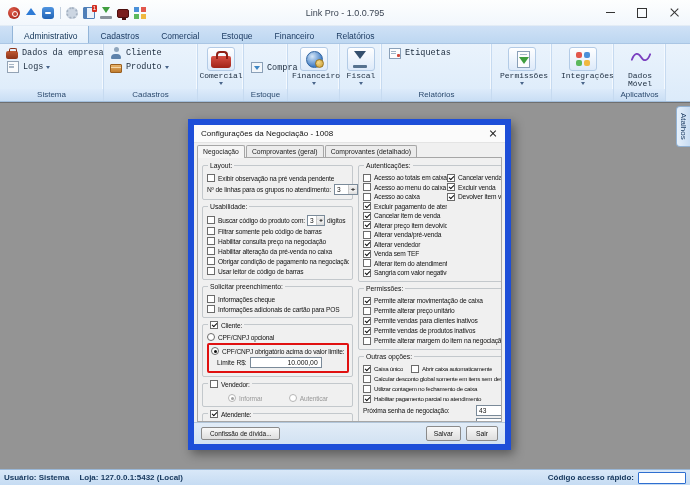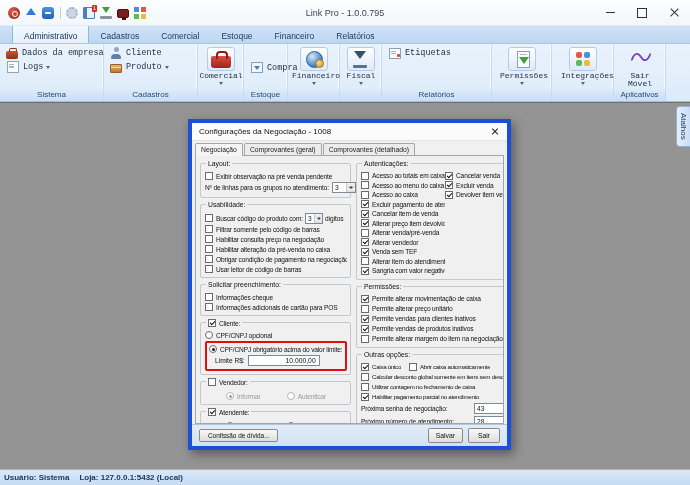--- a/index.html
+++ b/index.html
@@ -84,21 +84,21 @@
   .import-icon::before { content:""; position:absolute; left:2px; top:2px; width:7px; height:6px; background:repeating-linear-gradient(#a8b8c8 0 1px, transparent 1px 3px); }
   .import-icon::after { content:""; position:absolute; left:1px; bottom:-2px; border:5px solid transparent; border-top:7px solid #3f9e3f; }
   .integrations-icon::before { content:""; position:absolute; left:3px; top:2px; width:6px; height:6px; border-radius:2px; background:#e2574c; box-shadow:8px 0 0 #4a90d9, 0 8px 0 #5bb85d, 8px 8px 0 #f0b840; }
   .link-movel-icon svg { display:block; }
 
   
   .workspace { flex:1; background:#949494; position:relative; border-top:1px solid #6f6f6f; }
   .atalhos-tab { position:absolute; right:0; top:3px; width:14px; padding:6px 2px; background:linear-gradient(90deg,#e6f0fb,#c9ddf3); border:1px solid #92b2d4; border-right:none; border-radius:4px 0 0 4px; writing-mode:vertical-rl; font-size:8px; color:#1d3c63; text-align:center; }
 
   
-  .dialog { position:absolute; left:188px; top:16px; width:323px; height:331px; background:#f0f0f0; border:4px solid #1d4ed8; box-shadow:3px 4px 10px rgba(0,0,0,.4); display:flex; flex-direction:column; font-size:7px; }
+  .dialog { position:absolute; left:188px; top:16px; width:323px; height:331px; background:#f0f0f0; border:6px solid #1d4ed8; box-shadow:3px 4px 10px rgba(0,0,0,.4); display:flex; flex-direction:column; font-size:7px; }
   .dlg-titlebar { height:18px; background:#fbfbfb; display:flex; align-items:center; padding-left:7px; border-bottom:1px solid #e4e4e4; }
   .dlg-title { font-size:8px; color:#111; }
   .dlg-close { margin-left:auto; width:24px; height:100%; display:flex; align-items:center; justify-content:center; position:relative; }
   .dlg-close::before, .dlg-close::after { content:""; position:absolute; width:8px; height:1.2px; background:#222; }
   .dlg-close::before { transform:rotate(45deg); } .dlg-close::after { transform:rotate(-45deg); }
   .dtabs { display:flex; padding:2px 3px 0 3px; position:relative; z-index:2; }
   .dtab { font-size:6.8px; color:#222; padding:2px 5px; background:#ececec; border:1px solid #a6a6a6; border-bottom:none; border-radius:2px 2px 0 0; margin-right:1px; }
   .dtab.active { background:#f5f5f5; padding-bottom:3px; margin-bottom:-1px; }
   .dpage { flex:1; margin:0 3px; border:1px solid #a6a6a6; background:#f0f0f0; display:flex; gap:5px; padding:7px 3px 2px 4px; overflow:hidden; }
   .dcol-left { width:151px; min-width:151px; }
@@ -301,21 +301,21 @@
       <div class="rgroup" style="width: 52px;">
         <div class="rgroup-content bigc">
           <div class="rbig">
             <span class="icbox flat">
               <span class="bigic link-movel-icon">
                 <svg width="22" height="14" viewBox="0 0 24 14">
                   <path d="M2 10 C5 2, 9 2, 12 7 S 19 12, 22 4" stroke="#7a3fbf" fill="none" stroke-width="2" stroke-linecap="round"></path>
                 </svg>
               </span>
             </span>
-            <span class="rlbl">Sair Móvel</span>
+            <span class="rlbl">Dados Móvel</span>
           </div>
         </div>
         <div class="rgroup-label">Aplicativos</div>
       </div>
     </div>
 
   <div class="workspace">
     <div class="atalhos-tab">Atalhos</div>
 
     <div class="dialog">
@@ -622,15 +622,19 @@
           <button class="btn btn-salvar">Salvar</button>
           <button class="btn btn-sair">Sair</button>
         </div>
       </div>
     </div>
   </div>
 
   <div class="statusbar">
     <span class="sb-item"><span>Usuário:</span> <span class="sb-val">Sistema</span></span>
     <span class="sb-item"><span>Loja:</span> <span class="sb-val">127.0.0.1:5432 (Local)</span></span>
+    <span class="sb-right">
+      <span>Código acesso rápido:</span>
+      <span class="sb-input"></span>
+    </span>
   </div>
 
 </div>
 
 </body></html>

